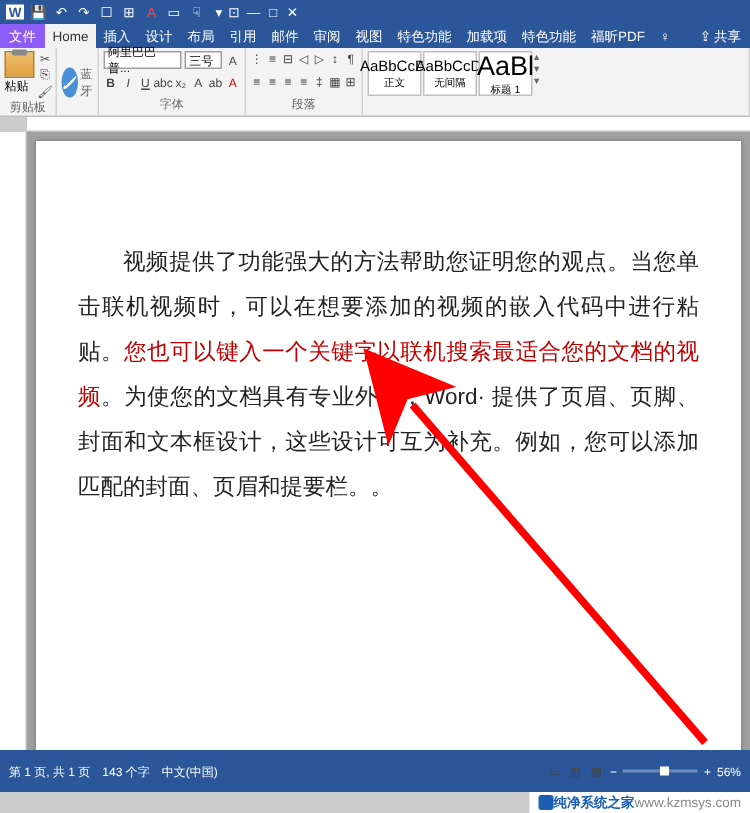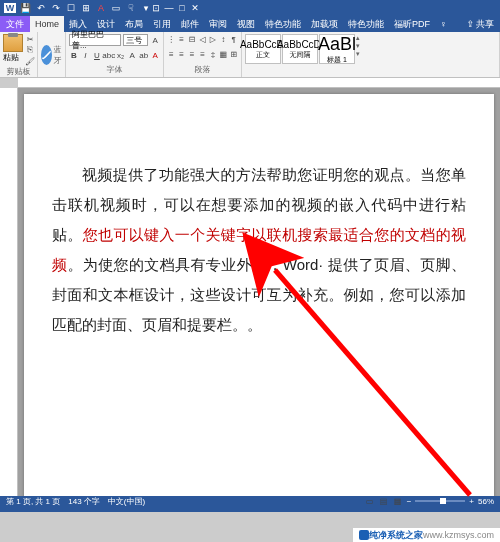--- a/index.html
+++ b/index.html
@@ -30,21 +30,21 @@
 .styles{display:flex;gap:1px}
 .stylebox{width:36px;height:30px;border:1px solid #c0c0c0;background:#fff;display:flex;flex-direction:column;align-items:center;justify-content:center;font-size:7px}
 .stylebox .sprev{font-size:10px}
 .ruler{height:10px;background:#fff;border-bottom:1px solid #c0c0c0;position:relative;margin-left:18px}
 .docarea{position:absolute;top:88px;left:0;right:0;bottom:30px;background:#a0a0a0;display:flex}
 .vruler{width:18px;background:#fff;border-right:1px solid #c0c0c0}
 .pagewrap{flex:1;overflow:hidden;padding:6px 6px 0 6px}
 .page{background:#fff;width:100%;height:100%;padding:66px 28px 20px 28px;box-shadow:0 0 3px rgba(0,0,0,.3)}
 .doctext{font-size:15px;line-height:2.0;color:#222;text-align:justify}
 .hl{color:#c00000}
-.statusbar{position:absolute;bottom:30px;left:0;right:0;height:16px;background:#2b579a;color:#fff;font-size:8px;display:flex;align-items:flex-start;padding:0 6px;gap:8px}
+.statusbar{position:absolute;bottom:14px;left:0;right:0;height:28px;background:#2b579a;color:#fff;font-size:8px;display:flex;align-items:center;padding:0 6px;gap:8px}
 .statusbar .sr{margin-left:auto;display:flex;gap:4px;align-items:center}
 .slider{width:50px;height:2px;background:#6a8bc0;position:relative}
 .slider::after{content:"";position:absolute;left:50%;top:-2px;width:6px;height:6px;background:#fff}
 .watermark{position:absolute;bottom:0;right:0;height:14px;background:#fff;padding:0 6px;display:flex;align-items:center;gap:0;font-size:9px;color:#1a5fb4}
 .wmicon{width:10px;height:10px;background:#1a5fb4;border-radius:2px}
 .arrow{position:absolute;pointer-events:none}
 .arrow svg{overflow:visible}
 .pasteicon{width:20px;height:18px;background:linear-gradient(#f0c070,#e0a040);border:1px solid #b08030;position:relative}
 .pasteicon::after{content:"";position:absolute;top:-2px;left:4px;width:10px;height:4px;background:#888;border-radius:1px}
 </style>

